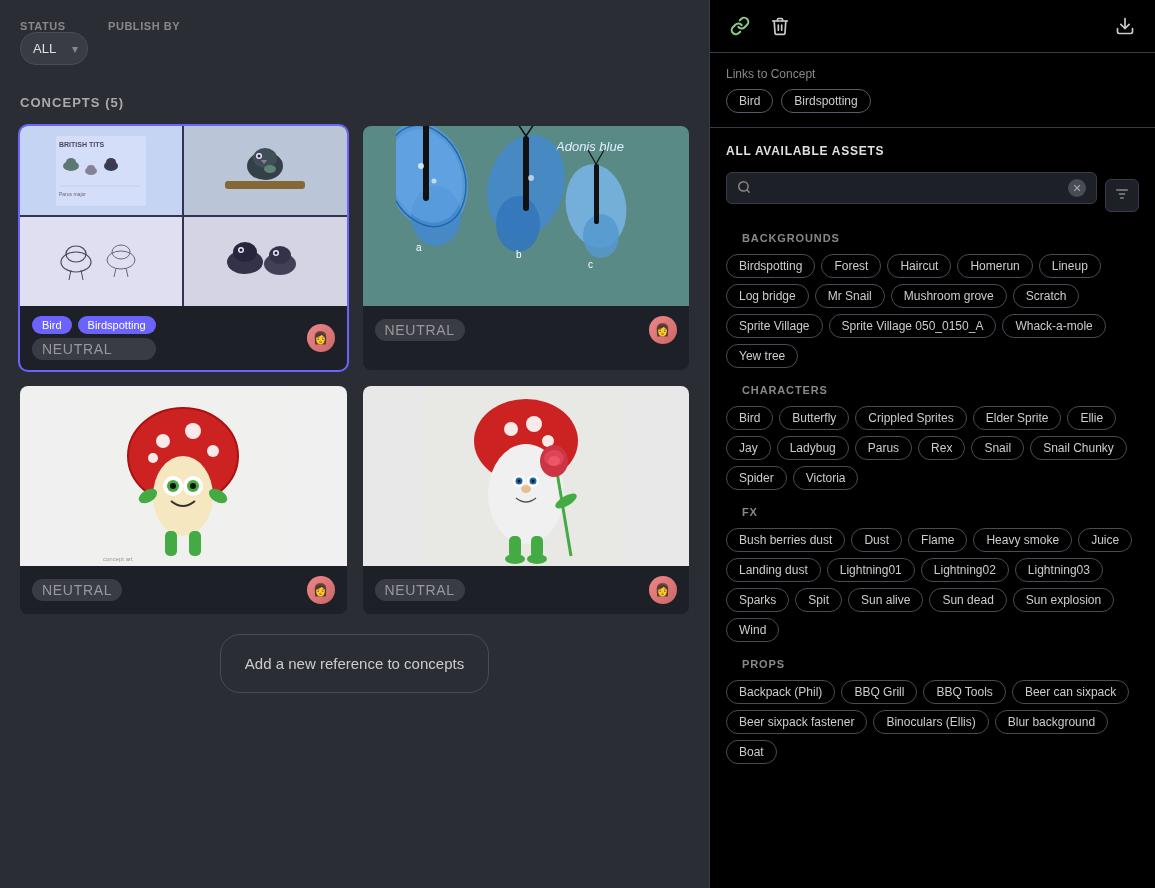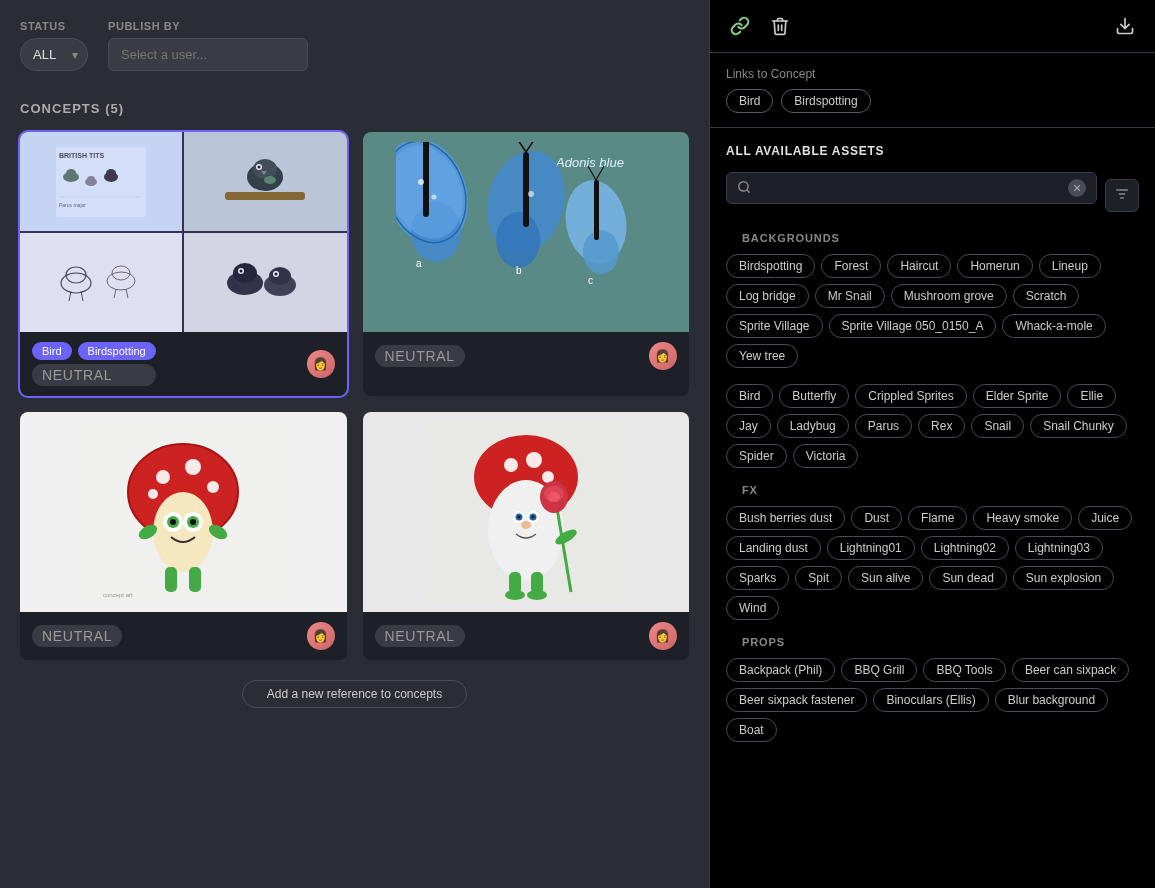--- a/index.html
+++ b/index.html
@@ -25,21 +25,20 @@
     
     .filters-row {
       display: flex;
       gap: 20px;
       align-items: flex-start;
       margin-bottom: 30px;
     }
     .filter-group {
       display: flex;
       flex-direction: column;
-      gap: 6px;
     }
     .filter-label {
       font-size: 11px;
       color: #888;
       font-weight: 600;
       letter-spacing: 0.05em;
       text-transform: uppercase;
     }
     .filter-select {
       background: #3a3c45;
@@ -97,21 +96,21 @@
       background: #1e2028;
       border-radius: 8px;
       overflow: hidden;
       position: relative;
     }
     .concept-card.selected {
       outline: 2px solid #6c63ff;
     }
     .concept-card-image {
       width: 100%;
-      height: 200px;
+      height: 180px;
       background: #3a3c45;
       display: flex;
       align-items: center;
       justify-content: center;
       overflow: hidden;
       position: relative;
     }
     .concept-card-footer {
       padding: 10px 12px;
       display: flex;
@@ -207,22 +206,22 @@
     }
 
     
     .add-reference-btn {
       display: block;
       margin: 20px auto;
       background: transparent;
       border: 1px solid #4a4c55;
       border-radius: 20px;
       color: #ccc;
-      padding: 6px 24px;
-      font-size: 12px;
+      padding: 20px 24px;
+      font-size: 15px;
       cursor: pointer;
     }
 
     
     .right-panel {
       flex: 1;
       background: #000000;
       display: flex;
       flex-direction: column;
     }
@@ -397,21 +396,20 @@
       <span class="filter-label">STATUS</span>
       <div class="select-wrapper">
         <select class="filter-select">
           <option>ALL</option>
         </select>
       </div>
     </div>
 
     <div class="filter-group">
       <span class="filter-label">PUBLISH BY</span>
-      <input class="filter-select-user" type="text" placeholder="Select a user..." style="">
     </div>
 
   </div>
 
   <div class="concepts-header">CONCEPTS (5)</div>
 
   <div class="concepts-grid">
 
     <div class="concept-card selected">
       <div class="concept-card-image">
@@ -716,20 +714,21 @@
         <span class="asset-tag">Mushroom grove</span>
         <span class="asset-tag">Scratch</span>
         <span class="asset-tag">Sprite Village</span>
         <span class="asset-tag">Sprite Village 050_0150_A</span>
         <span class="asset-tag">Whack-a-mole</span>
         <span class="asset-tag">Yew tree</span>
       </div>
     </div>
 
     <div class="asset-category">
+      <div class="asset-category-title">CHARACTERS</div>
       <div class="asset-tags-row">
         <span class="asset-tag">Bird</span>
         <span class="asset-tag">Butterfly</span>
         <span class="asset-tag">Crippled Sprites</span>
         <span class="asset-tag">Elder Sprite</span>
         <span class="asset-tag">Ellie</span>
         <span class="asset-tag">Jay</span>
         <span class="asset-tag">Ladybug</span>
         <span class="asset-tag">Parus</span>
         <span class="asset-tag">Rex</span>

